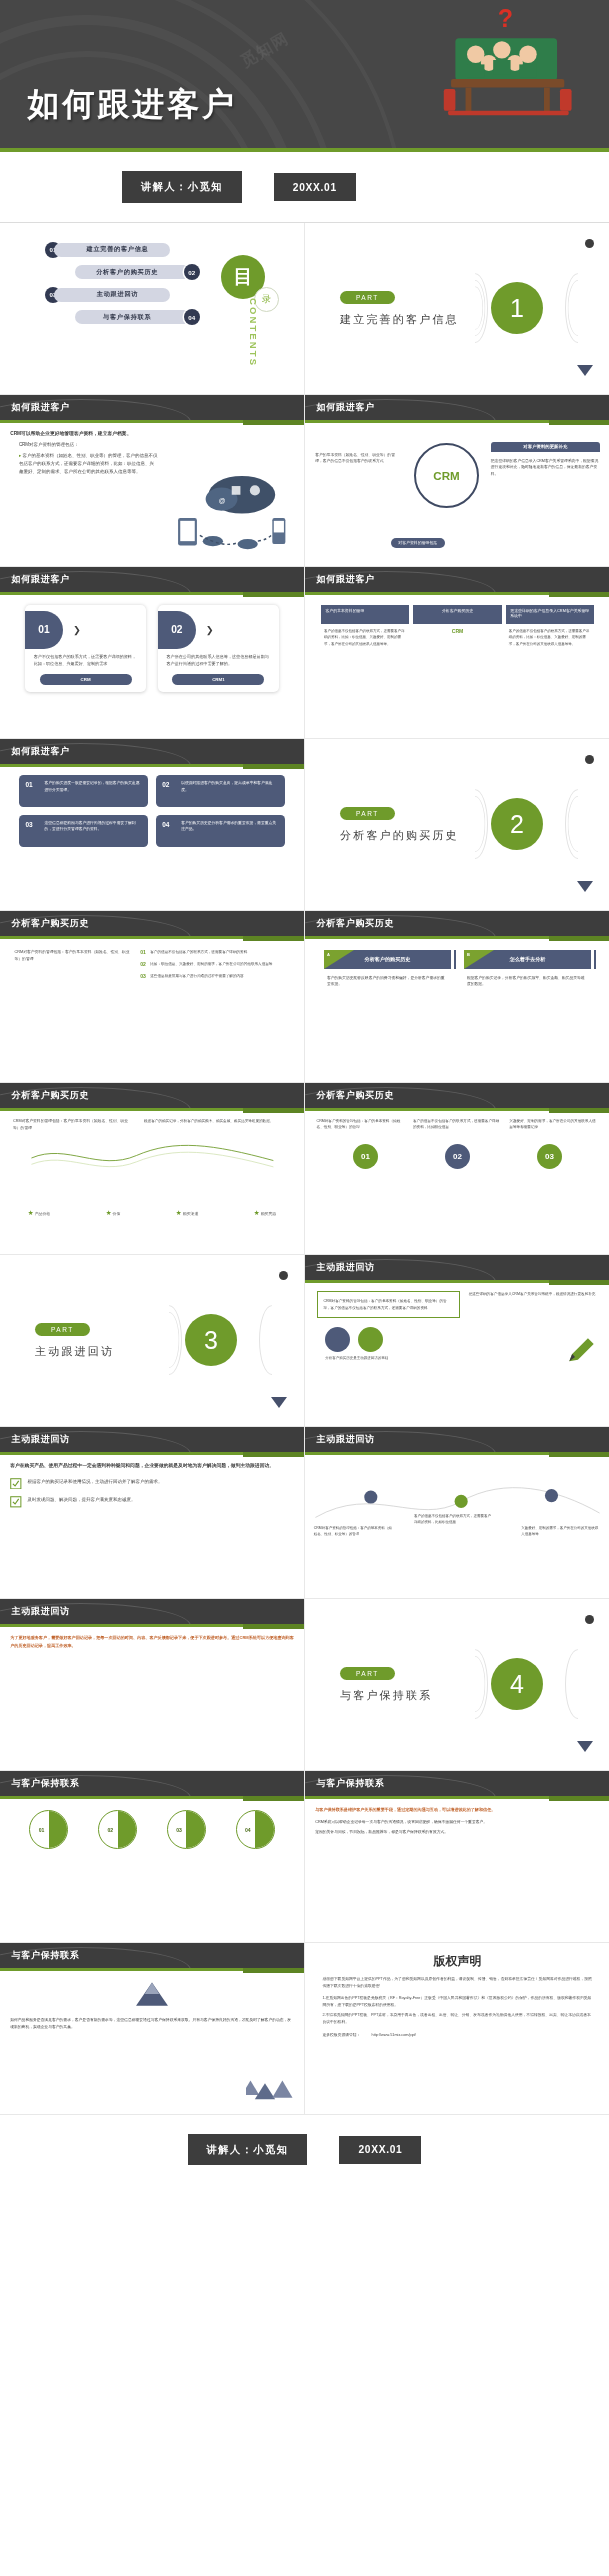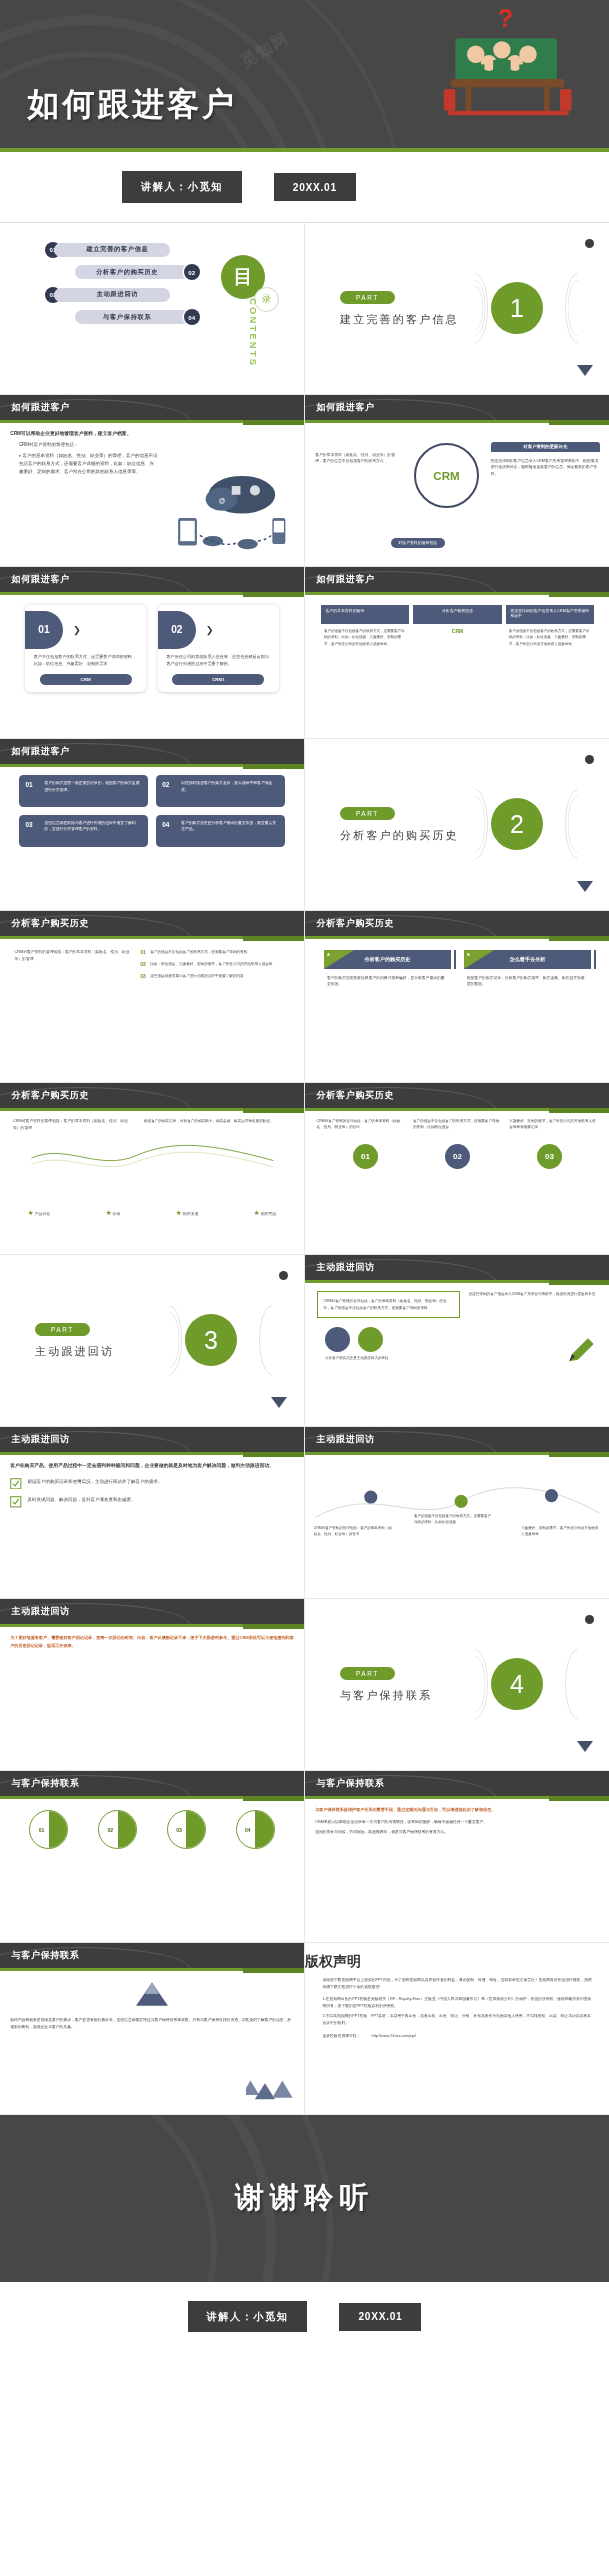--- a/index.html
+++ b/index.html
@@ -162,21 +162,21 @@
   .star { color:#6f9b2b; font-size:6.5px; }
 
   
   .halfcircles { display:flex; justify-content:space-around; padding:11.6px 14.5px 0; }
   .hc { width:39px;height:39px;border-radius:50%; border:0.7px solid #6f9b2b; position:relative; overflow:hidden; }
   .hc::after{ content:""; position:absolute; right:0;top:0;width:50%;height:100%;background:#6f9b2b; }
   .hc b{ position:absolute; left:30%; top:50%; transform:translate(-50%,-50%); font-size:5.1px;
          color:#4a6b18; z-index:2; }
 
   
-  .copy-title { text-align:left; font-size:14px; font-weight:700; color:#333; padding:10.2px 0 5.8px; }
+  .copy-title { text-align:center; font-size:12px; font-weight:700; color:#333; padding:10.2px 0 5.8px; }
   .copy-body { padding:0 17.4px; font-size:3.8px; line-height:1.95; color:#4a4a4a; }
   .copy-body p{ margin-bottom:2.2px; }
 
   
   .thanks { width:609px; height:167px; background:#474747; position:relative; overflow:hidden;
             display:flex; align-items:center; justify-content:center; }
   .thanks .ring{ position:absolute; border-radius:50%; border:6.5px solid rgba(255,255,255,.045); }
   .thanks h2 { color:#fff; font-size:29px; letter-spacing:5.8px; font-weight:700;
                text-shadow:1.5px 1.5px 2.2px rgba(0,0,0,.35); }
   .thanks2 { width:609px; height:70px; background:#fff; display:flex; align-items:center;
@@ -652,26 +652,20 @@
         <p style="margin-top:4.4px">1.在觅知网出售的PPT模板是免版税类（RF：Royalty-Free）正版受《中国人民共和国著作法》和《世界版权公约》的保护，作品的所有权、版权和著作权归觅知网所有，您下载的是PPT模板素材的使用权。</p>
         <p>2.不得将觅知网的PPT模板、PPT素材，本身用于再出售，或者出租、出借、转让、分销、发布或者作为礼物供他人使用，不得转授权、出卖、转让本协议或者本协议中的权利。</p>
         <p style="margin-top:5.8px">
           <span>更多模板资源请登陆：</span>
           <span style="margin-left:10.2px">http://www.51miz.com/ppt/</span>
         </p>
       </div>
     </div>
   </div>
 
-  <div class="thanks">
-    <div class="ring" style="width:551px;height:551px;left:-218px;top:-160px;"></div>
-    <div class="ring" style="width:450px;height:450px;left:-174px;top:-102px;border-width:10.2px;"></div>
-    <div class="ring" style="width:348px;height:348px;left:-131px;top:-44px;"></div>
-    <h2>谢谢聆听</h2>
-  </div>
 
   <div class="thanks2">
     <div class="chip">讲解人：小觅知</div>
     <div class="chip date">20XX.01</div>
   </div>
 
 </div>
 
 
 </body></html>

